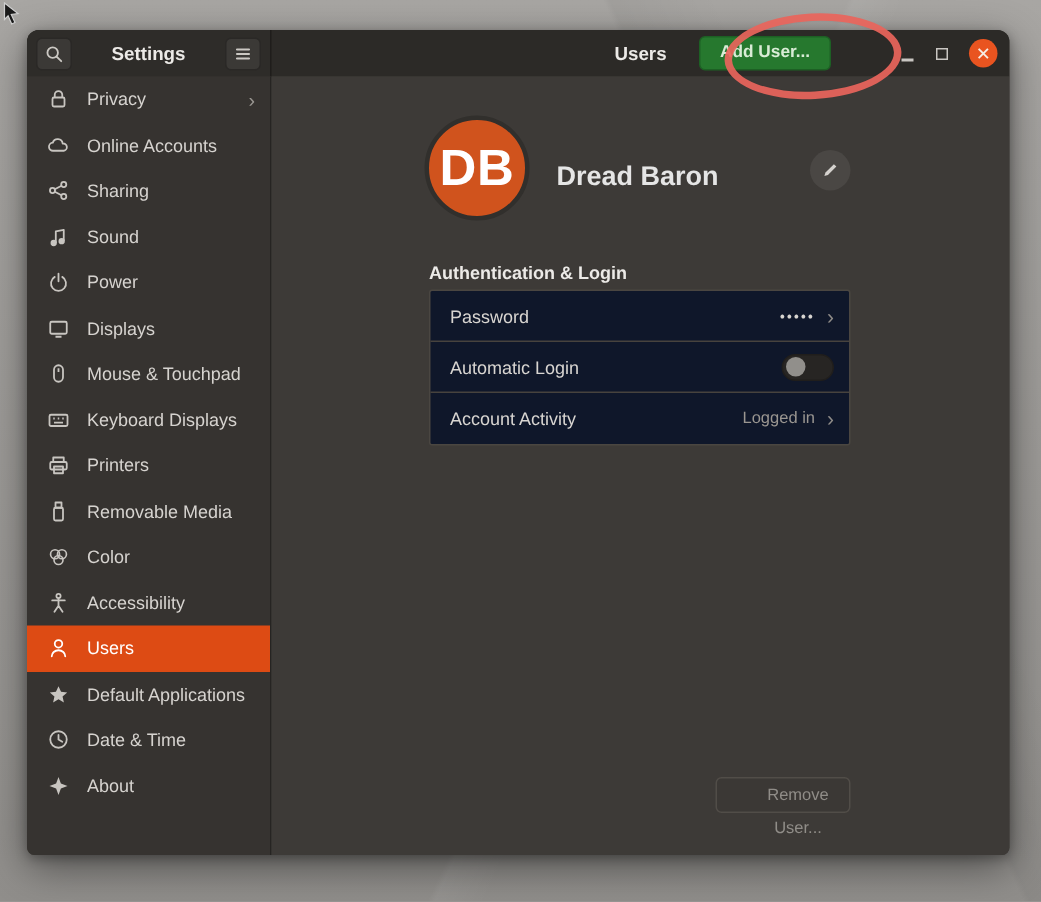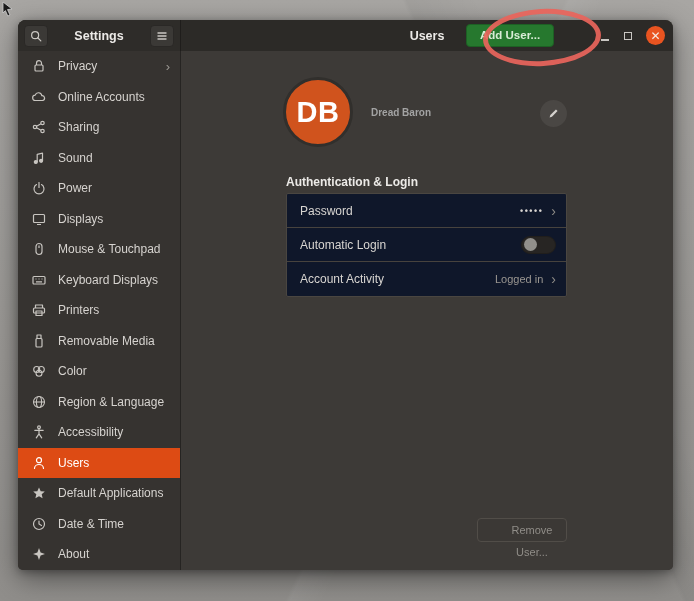--- a/index.html
+++ b/index.html
@@ -72,23 +72,23 @@
   .side-item .lbl{flex:1;white-space:nowrap;overflow:hidden;}
   .side-item .chev{color:#9a9792;font-size:13px;line-height:1;}
   .side-item.selected{background:#dd4b14;color:#ffffff;}
   .side-item svg{flex:0 0 16px;}
 
   .main{flex:1;position:relative;background:#3d3a37;}
   .avatar{
     position:absolute;left:102px;top:26px;width:70px;height:70px;border-radius:50%;
     background:#d0531d;border:3px solid #312f2c;
     display:flex;align-items:center;justify-content:center;
-    color:#ffffff;font-size:29px;font-weight:bold;letter-spacing:.5px;
-  }
-  .user-name{position:absolute;left:190px;top:56px;font-size:10px;font-weight:bold;color:#a3a3a3;}
+    color:#ffffff;font-size:34px;font-weight:bold;letter-spacing:.5px;
+  }
+  .user-name{position:absolute;left:190px;top:56px;font-size:18px;font-weight:bold;color:#e5e5e5;}
   .edit-btn{
     position:absolute;left:359px;top:49px;width:27px;height:27px;border-radius:50%;
     background:#4a4744;display:flex;align-items:center;justify-content:center;
   }
   .section-label{position:absolute;left:105px;top:124px;font-size:12px;font-weight:bold;color:#eceae7;}
   .panel{
     position:absolute;left:105px;top:142px;width:281px;
     background:#0f172a;border:1px solid #4a4641;border-radius:2px;
   }
   .row{
@@ -248,28 +248,20 @@
 
       <div class="side-item">
         <svg width="16" height="16" viewBox="0 0 16 16" fill="none" stroke="#c8c5c0" stroke-width="1.1">
             <circle cx="5.7" cy="6.5" r="3"></circle>
             <circle cx="10.3" cy="6.5" r="3"></circle>
             <circle cx="8" cy="10.3" r="3"></circle>
           </svg>
         <span class="lbl">Color</span>
       </div>
 
-      <div class="side-item">
-        <svg width="16" height="16" viewBox="0 0 16 16" fill="none" stroke="#c8c5c0" stroke-width="1.1">
-            <circle cx="8" cy="8" r="5.5"></circle>
-            <ellipse cx="8" cy="8" rx="2.6" ry="5.5"></ellipse>
-            <path d="M2.5 8 H13.5"></path>
-          </svg>
-        <span class="lbl">Region &amp; Language</span>
-      </div>
 
       <div class="side-item">
         <svg width="16" height="16" viewBox="0 0 16 16" fill="none" stroke="#c8c5c0" stroke-width="1.2" stroke-linecap="round">
             <circle cx="8" cy="3.3" r="1.4"></circle>
             <path d="M8 5 V9.8 M3.8 6.3 L12.2 6.3 M8 9.8 L5.3 13.8 M8 9.8 L10.7 13.8"></path>
           </svg>
         <span class="lbl">Accessibility</span>
       </div>
 
       <div class="side-item selected">

